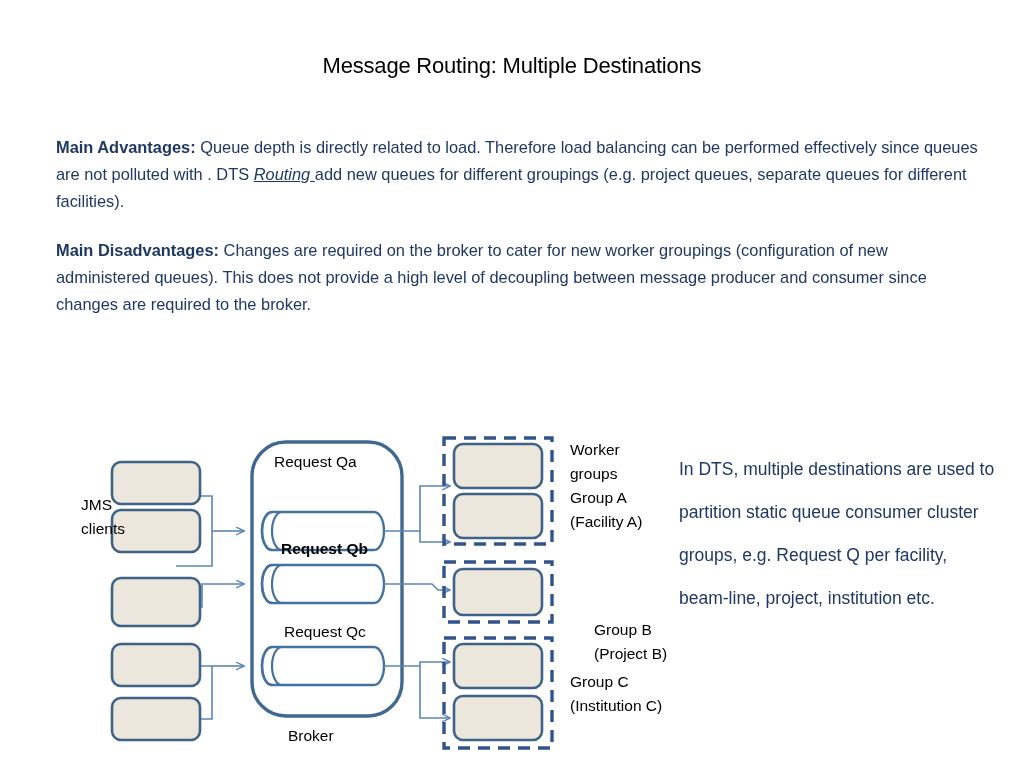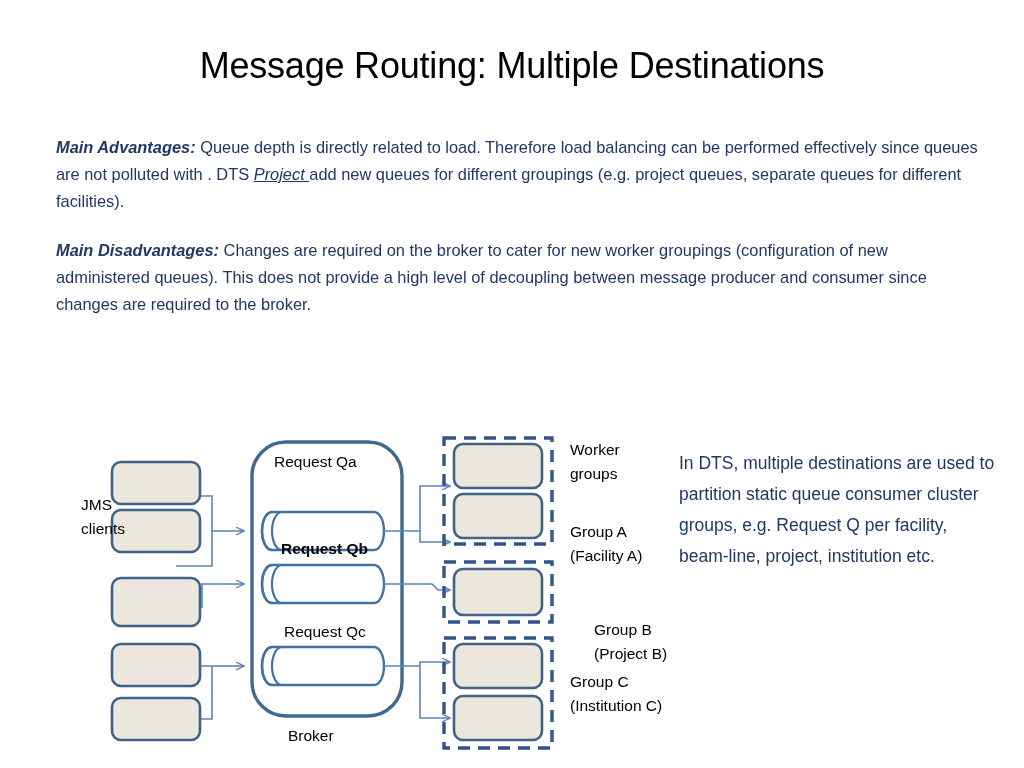--- a/index.html
+++ b/index.html
@@ -23,21 +23,21 @@
     height: 768px;
   }
 
   
   #slide-title {
     position: absolute;
     left: 0;
     top: 46px;
     width: 1024px;
     text-align: center;
-    font-size: 36px;
+    font-size: 22px;
     font-weight: 400;
     color: #000000;
     letter-spacing: -0.2px;
     line-height: 40px;
     white-space: nowrap;
   }
 
   
   #body-copy {
     position: absolute;
@@ -46,21 +46,21 @@
     width: 930px;
   }
   .para {
     font-size: 16.4px;
     line-height: 27px;
     color: #1f3864;
     margin: 0 0 22px 0;
     text-align: left;
   }
   .para:last-child { margin-bottom: 18px; }
-  .lead-bold { font-weight: bold; font-style: italic; }
+  .lead-bold { font-weight: bold; }
   .em-underline {
     font-style: italic;
     text-decoration: underline;
   }
 
   
   #diagram {
     position: absolute;
     left: 0;
     top: 424px;
@@ -75,47 +75,47 @@
     line-height: 24px;
     color: #000000;
     white-space: pre-line;
   }
   #label-jms-clients { left: 33px;  top: 493px; margin-left: 48px; }
   #label-request-qa  { left: 274px; top: 450px; }
   #label-request-qb  { left: 281px; top: 537px; font-weight: bold; }
   #label-request-qc  { left: 284px; top: 620px; }
   #label-broker      { left: 288px; top: 724px; }
   #label-worker-groups { left: 570px; top: 438px; }
-  #label-group-a     { left: 570px; top: 520px; }
+  #label-group-a     { left: 570px; top: 486px; }
   #label-group-b     { left: 594px; top: 582px; margin-top: 36px; }
   #label-group-c     { left: 570px; top: 670px; }
 
   
   #side-note {
     position: absolute;
     left: 679px;
     top: 448px;
     width: 320px;
     font-size: 17.5px;
-    line-height: 31px;
+    line-height: 43px;
     color: #1f3864;
   }
 </style>
 </head>
 <body>
 
 <div id="slide">
 
   <div id="slide-title">Message Routing: Multiple Destinations</div>
 
   <div id="body-copy">
 
 
     <p class="para">
-      <span class="lead-bold">Main Advantages:</span><span> Queue depth is directly related to load. Therefore load balancing can be performed effectively since queues are not polluted with .  DTS </span><span class="em-underline">Project </span><span>add new queues for different groupings (e.g. project queues, separate queues for different facilities).</span>
+      <span class="lead-bold">Main Advantages:</span><span> Queue depth is directly related to load. Therefore load balancing can be performed effectively since queues are not polluted with .  DTS </span><span class="em-underline">Routing </span><span>add new queues for different groupings (e.g. project queues, separate queues for different facilities).</span>
     </p>
 
     <p class="para">
       <span class="lead-bold">Main Disadvantages:</span><span> Changes are required on the broker to cater for new worker groupings (configuration of new administered queues). This does not provide a high level of decoupling between message producer and consumer since changes are required to the broker.</span>
     </p>
   </div>
 
   <div id="diagram">
     <svg width="700" height="344" viewBox="0 0 700 344" xmlns="http://www.w3.org/2000/svg">
       <defs>

